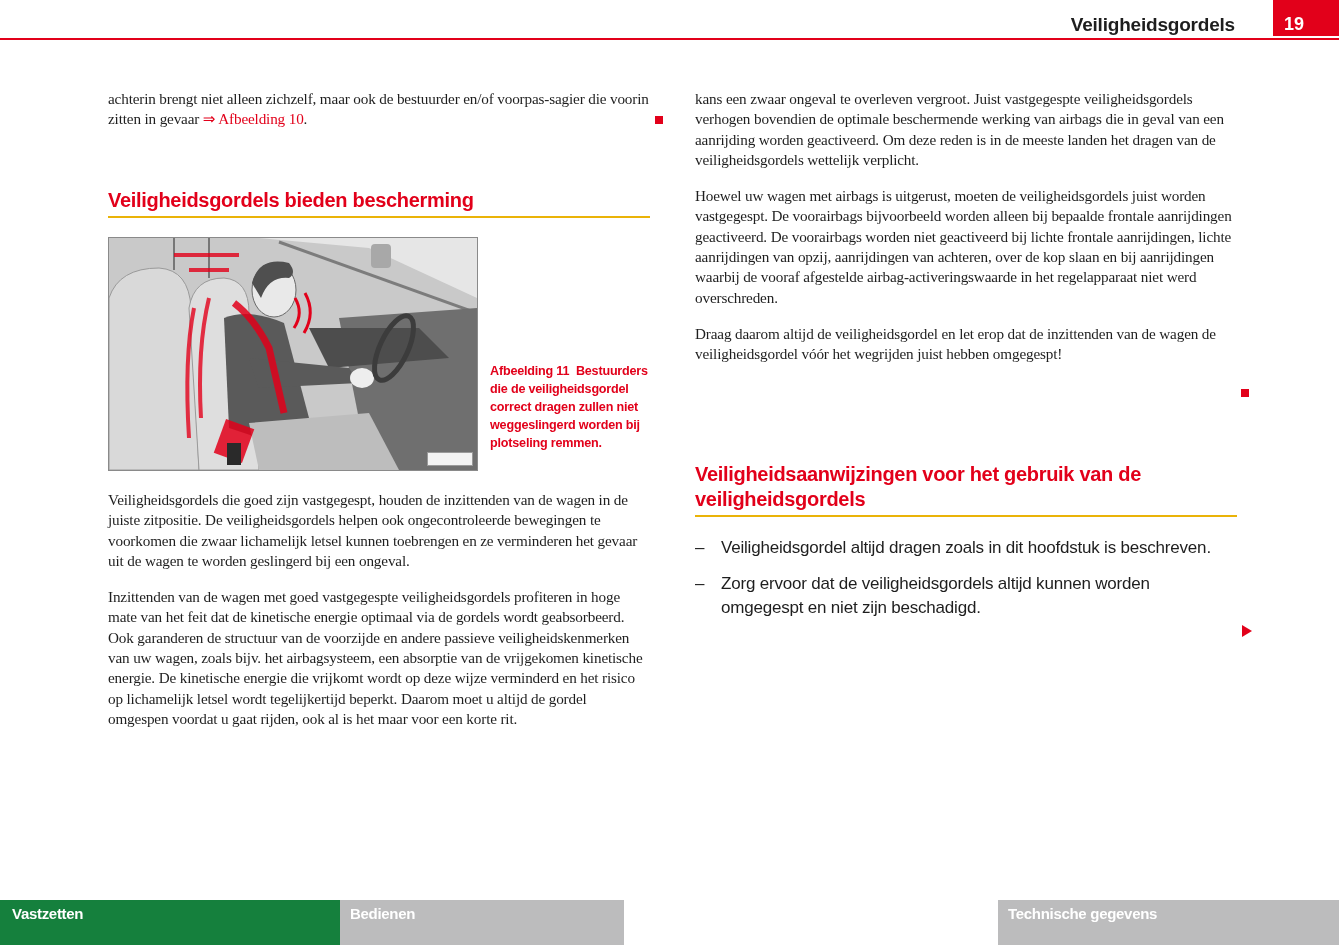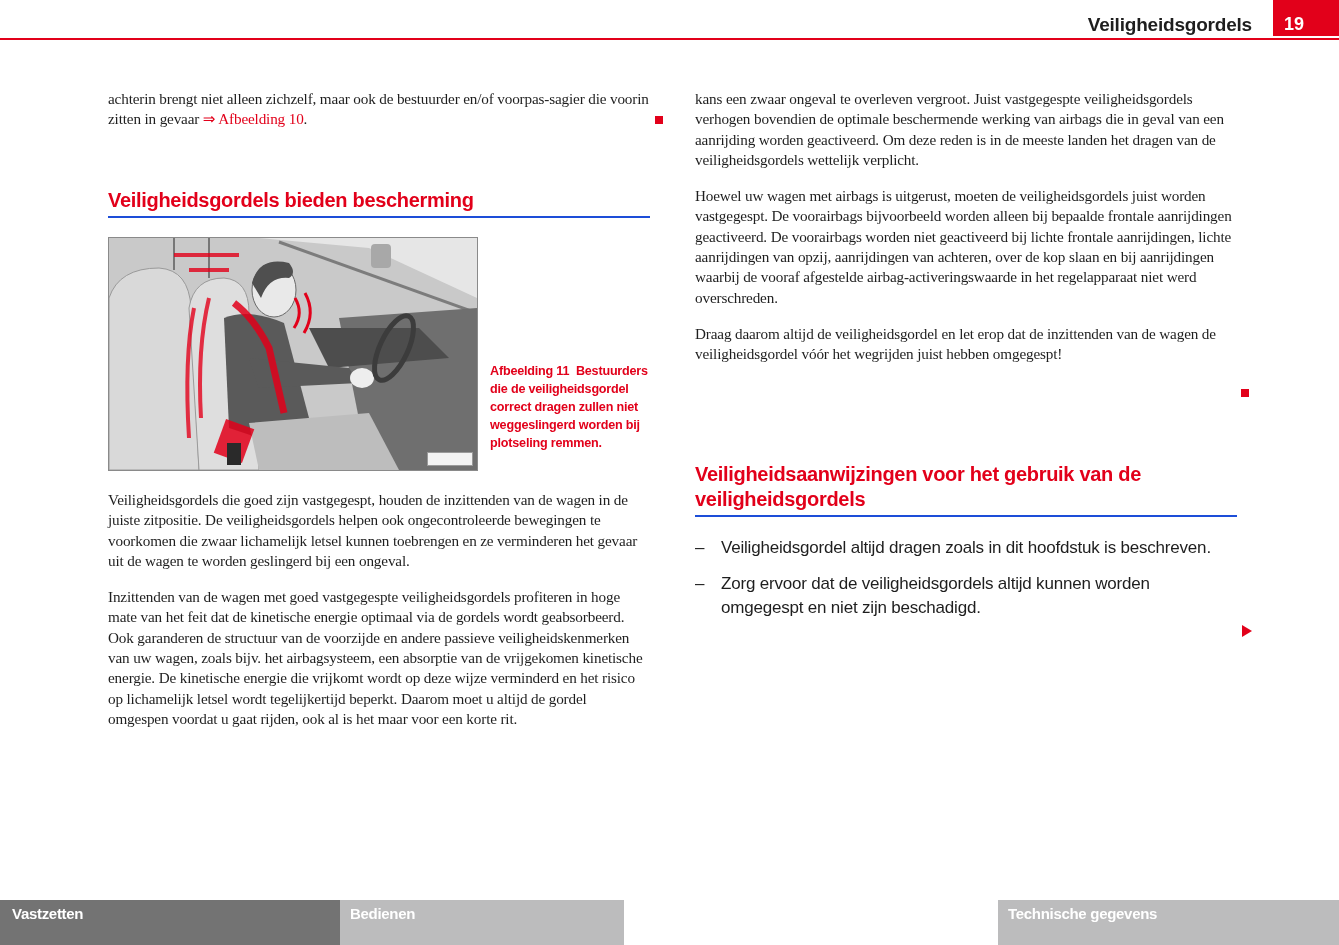--- a/index.html
+++ b/index.html
@@ -3,52 +3,52 @@
   <meta charset="utf-8">
   <style>
     html, body { margin: 0; padding: 0; }
     body {
       width: 1339px; height: 945px; position: relative; overflow: hidden;
       background: #ffffff; color: #1e1e1e;
       font-family: "Liberation Sans", "DejaVu Sans", sans-serif;
     }
     
     .header-line { position: absolute; left: 0; right: 0; top: 38px; height: 2px; background: #e2001a; }
-    .header-title { position: absolute; right: 87px; top: 14px; font-size: 19px; font-weight: bold; color: #1e1e1e; letter-spacing: -0.2px; }
+    .header-title { position: absolute; right: 104px; top: 14px; font-size: 19px; font-weight: bold; color: #1e1e1e; letter-spacing: -0.2px; }
     .page-number { position: absolute; left: 1273px; top: 0; width: 66px; height: 36px; background: #e2001a; color: #fff; font-weight: bold; font-size: 18px; box-sizing: border-box; padding: 14px 0 0 11px; }
 
     
     .col { position: absolute; }
     .col-left { left: 108px; width: 545px; }
     .col-right { left: 695px; width: 545px; }
     p.body { margin: 0; font-size: 15.2px; line-height: 20.3px; letter-spacing: -0.15px; font-family: Liberation Serif, serif; }
     .xref { color: #e2001a; }
     .end-square { display: inline-block; width: 8px; height: 8px; background: #e2001a; }
     .end-square.right-float { position: absolute; }
 
     h2.section {
       margin: 0; color: #e2001a; font-size: 20px; font-weight: bold; line-height: 25px;
-      letter-spacing: -0.3px; padding-bottom: 3px; border-bottom: 2px solid #1d4ed8;
+      letter-spacing: -0.3px; padding-bottom: 3px; border-bottom: 2px solid #eab308;
     }
 
     
     .figure { position: absolute; left: 108px; top: 237px; width: 368px; height: 232px; background: #bdbdbd; border: 1px solid #8a8a8a; overflow: hidden; }
     .fig-code { position: absolute; right: 4px; bottom: 4px; width: 44px; height: 12px; background: #f2f2f2; border: 1px solid #999; }
     .caption { position: absolute; left: 490px; top: 362px; width: 170px; color: #e2001a; font-weight: bold; font-size: 12.6px; line-height: 18px; letter-spacing: -0.2px; }
 
     
     ul.dash { list-style: none; margin: 0; padding: 0; }
     ul.dash li { position: relative; padding-left: 26px; font-size: 17px; line-height: 24px; margin-bottom: 12px; letter-spacing: -0.2px; }
     ul.dash li .dash-mark { position: absolute; left: 0; top: 0; }
     .continue-arrow { position: absolute; left: 1242px; top: 625px; width: 0; height: 0; border-top: 6px solid transparent; border-bottom: 6px solid transparent; border-left: 10px solid #e2001a; }
 
     
     .footer { position: absolute; left: 0; top: 900px; width: 1339px; height: 45px; }
     .footer-tab { position: absolute; top: 0; height: 45px; box-sizing: border-box; padding: 5px 0 0 42px; font-size: 15px; font-weight: bold; color: #ffffff; background: #bcbcbd; letter-spacing: -0.3px; }
-    .footer-tab.active { background: #737373; padding-left: 12px; }
+    .footer-tab.active { background: #15803d; padding-left: 12px; }
   </style>
 </head>
 <body>
 
 <div class="header-line"></div>
 <div class="header-title">Veiligheidsgordels</div>
 <div class="page-number">19</div>
 
 <div class="col col-left" style="top:89px;">
   <p class="body">

